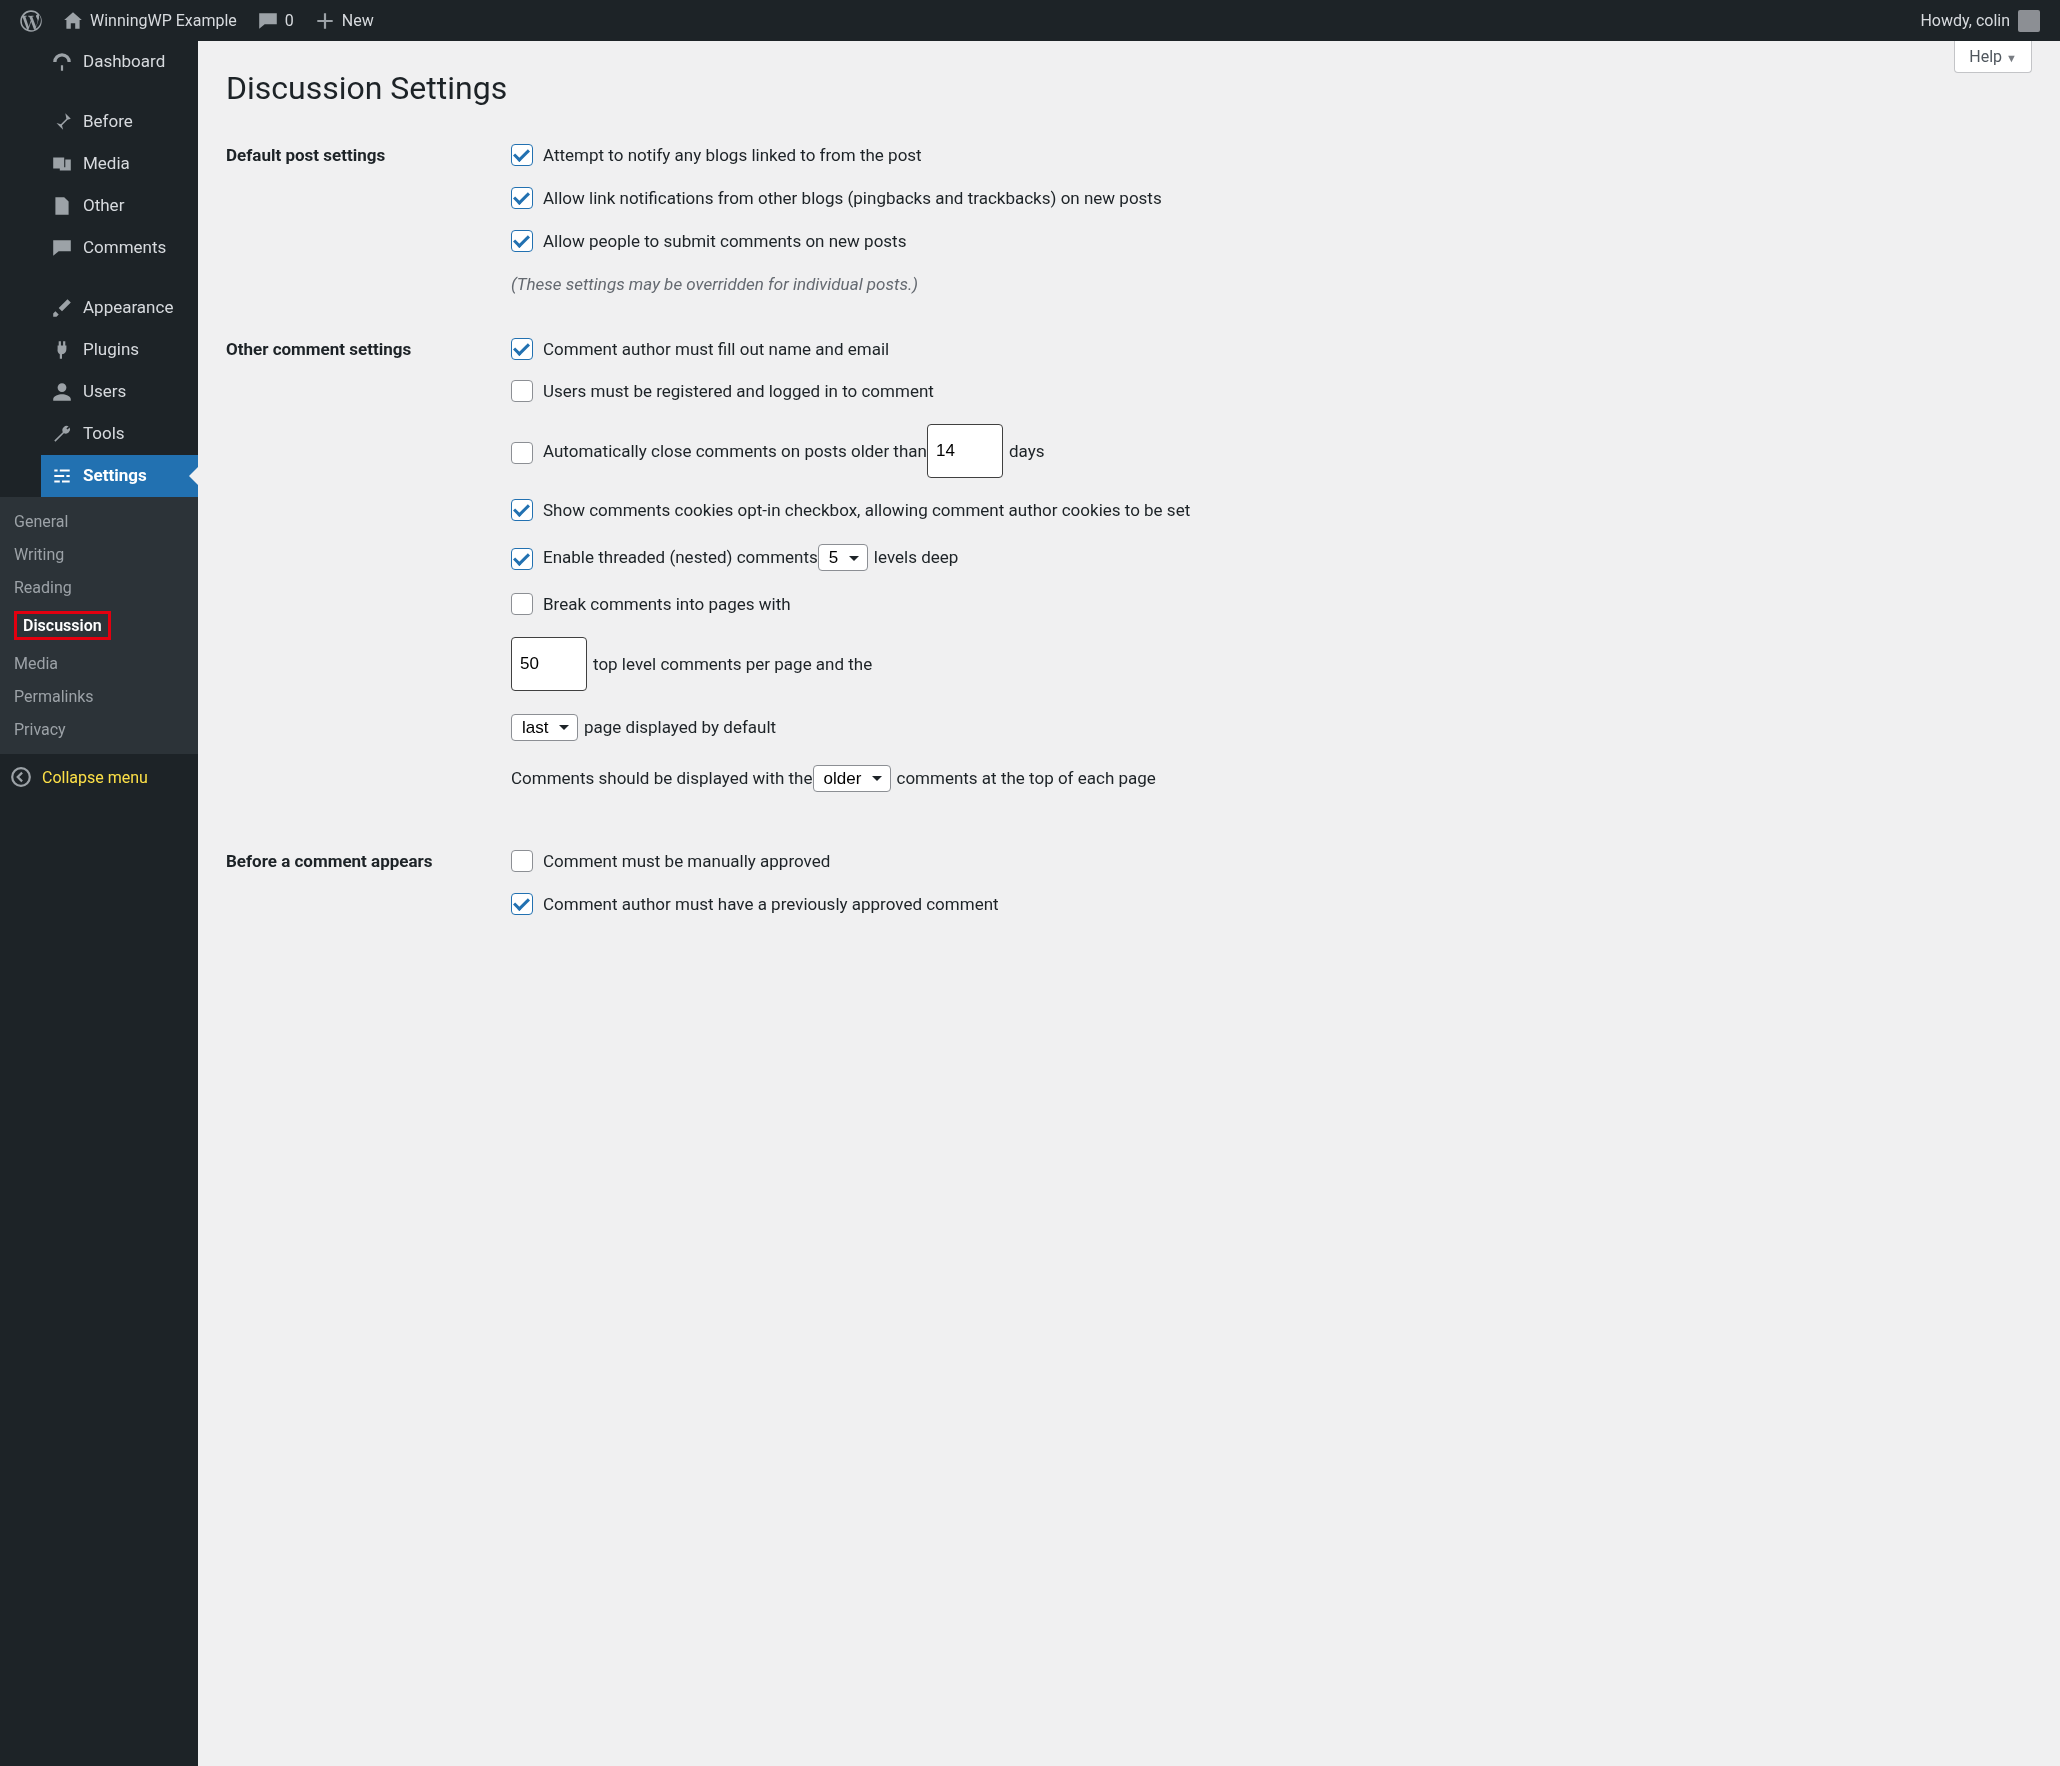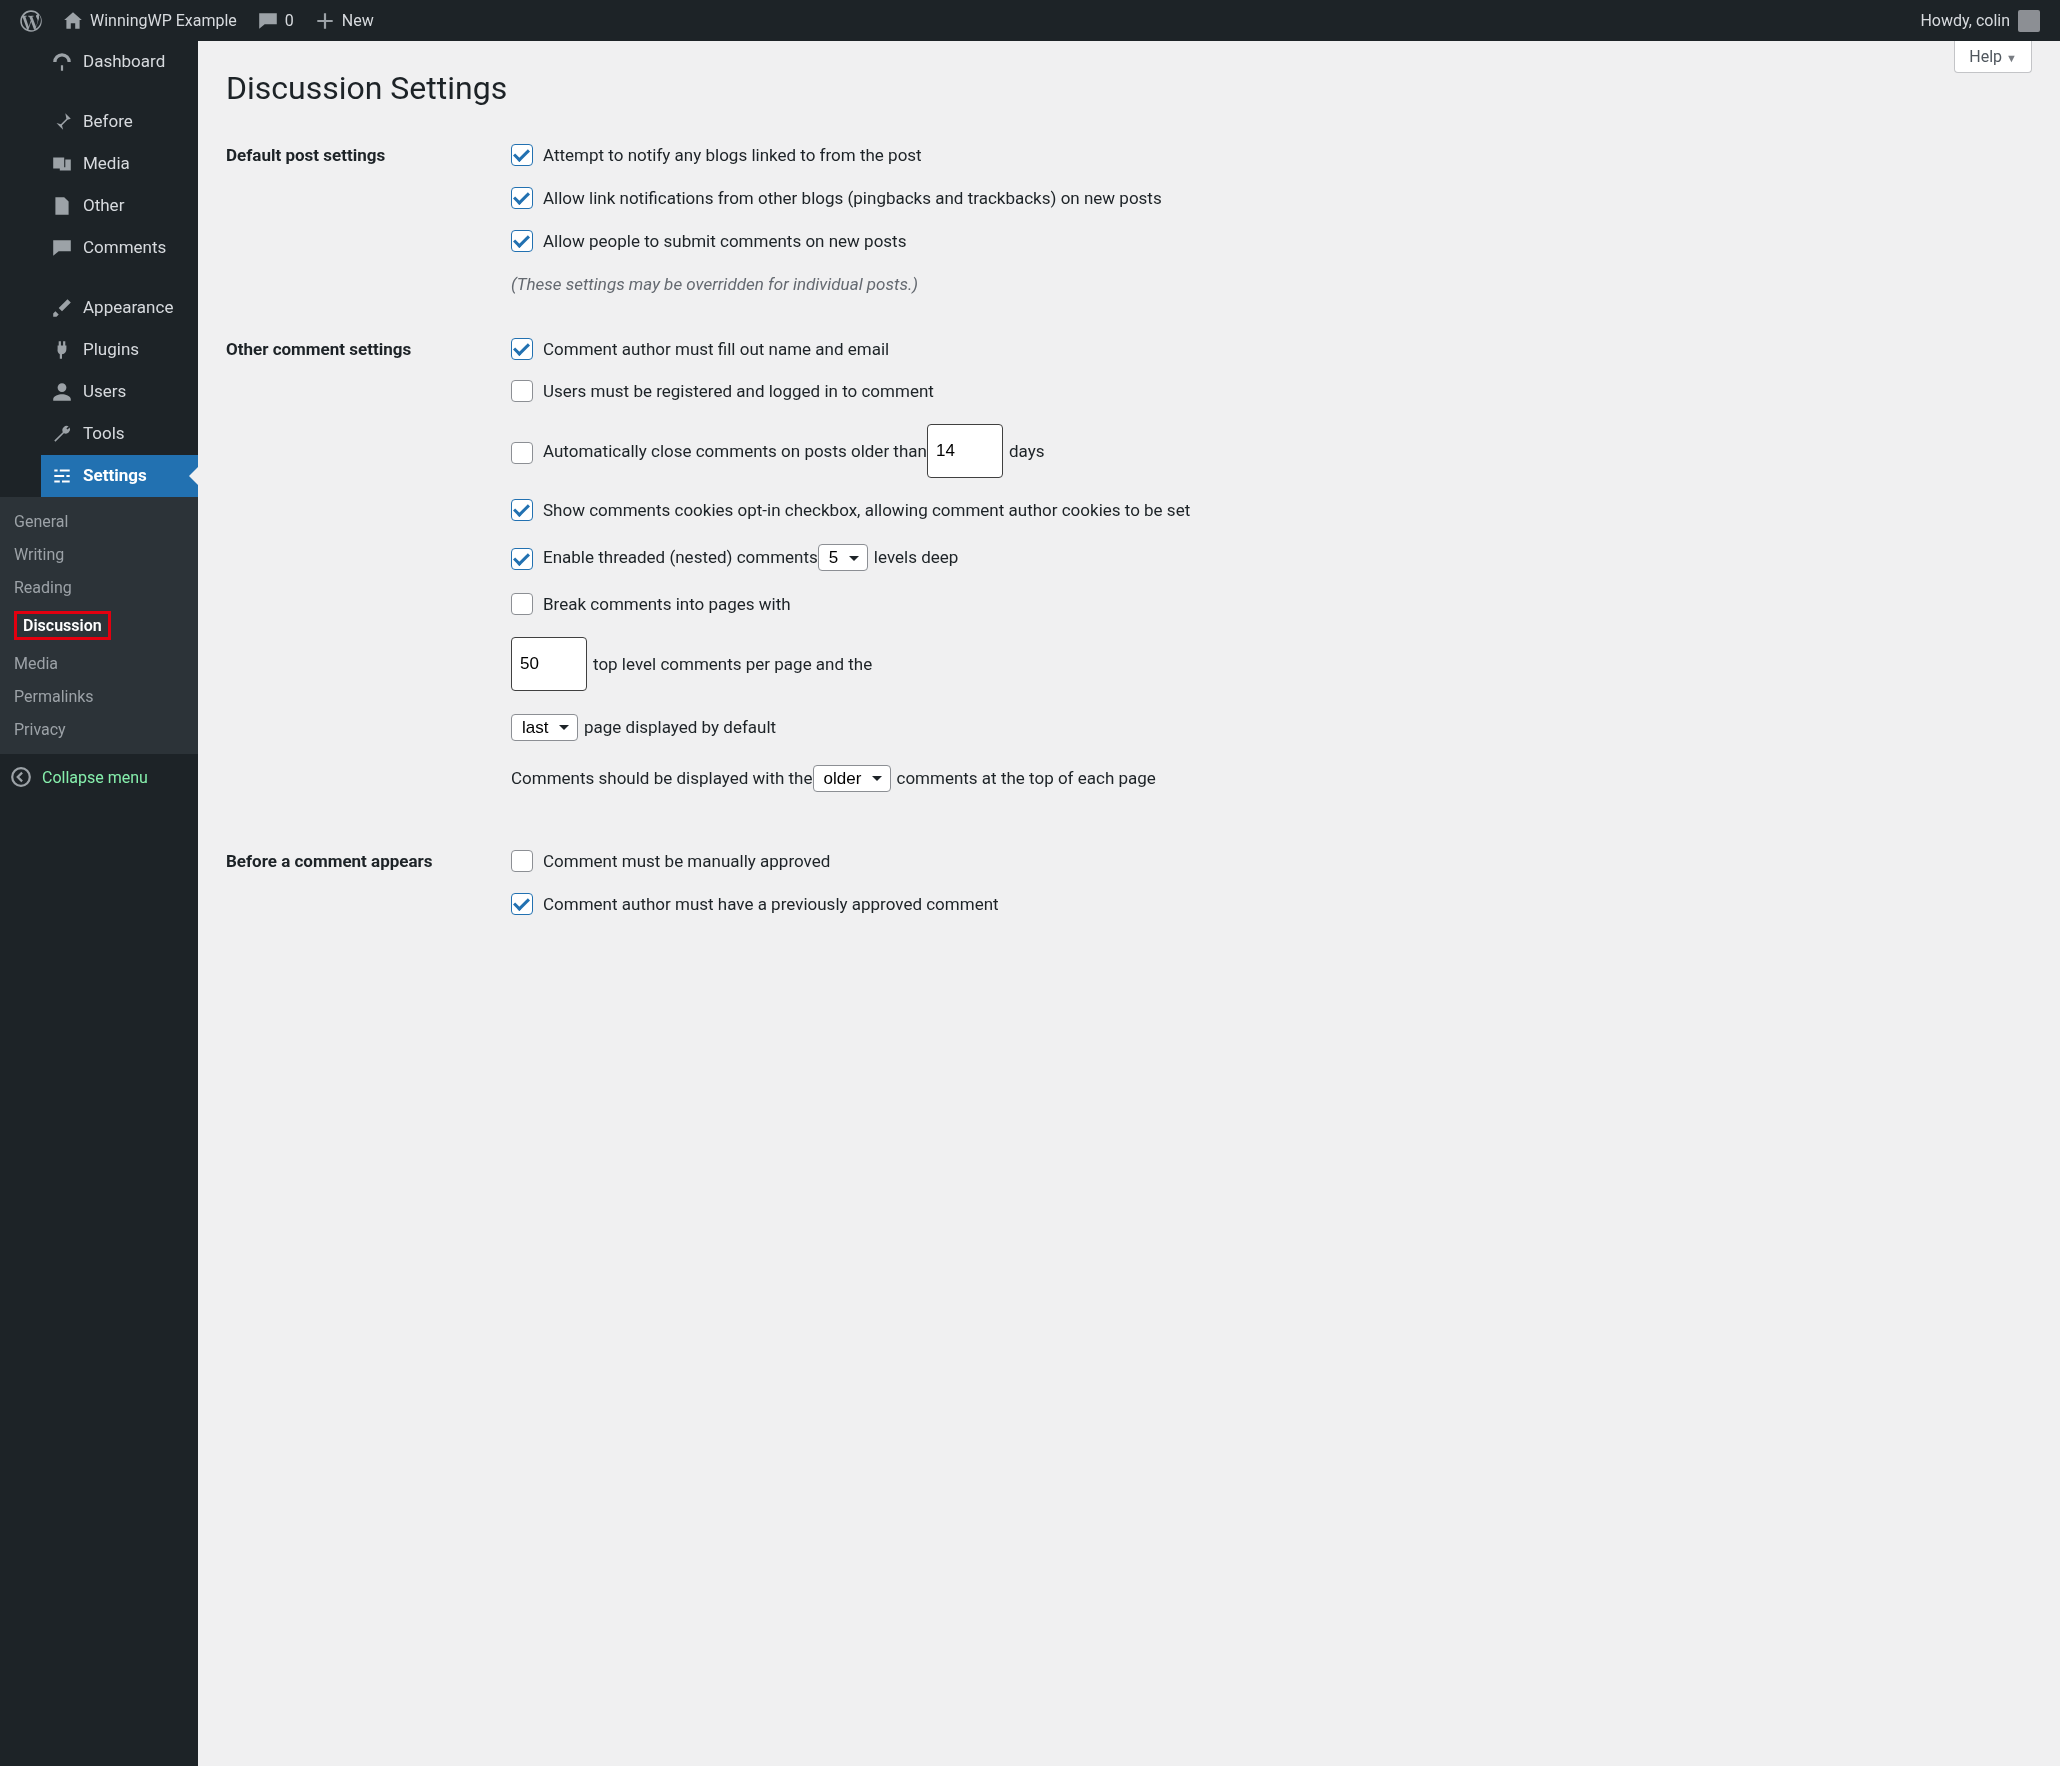--- a/index.html
+++ b/index.html
@@ -94,21 +94,21 @@
   font-weight: 600;
 }
 .submenu li.active .hl {
   border: 3px solid #e3000f;
   padding: 2px 6px;
   display: inline-block;
 }
 .collapse {
   display: flex; align-items: center;
   padding: 12px 10px;
-  color: #86efac;
+  color: #fde047;
   cursor: pointer;
   font-size: 16px;
 }
 .collapse .icon { width: 22px; height: 22px; margin-right: 10px; display: inline-flex; }
 .collapse .icon svg { fill: #9ca2a7; width: 22px; height: 22px; }
 
 .content {
   flex: 1;
   padding: 0 28px 40px 28px;
   position: relative;

